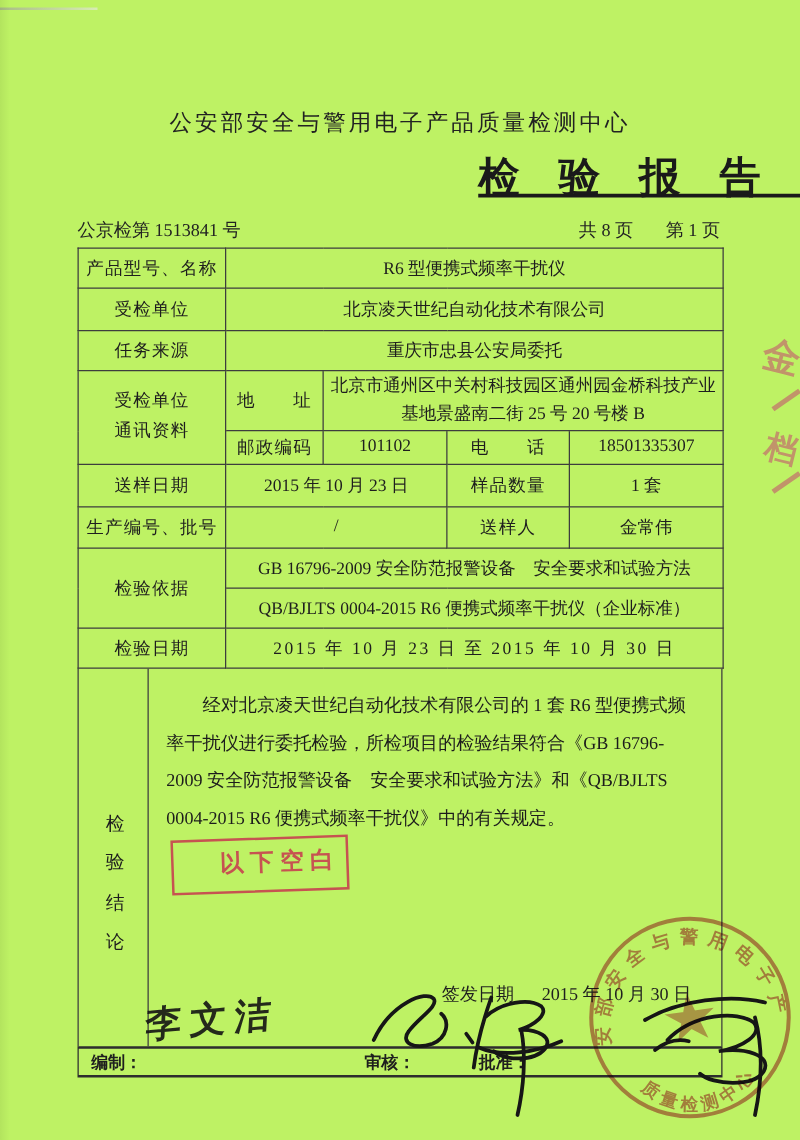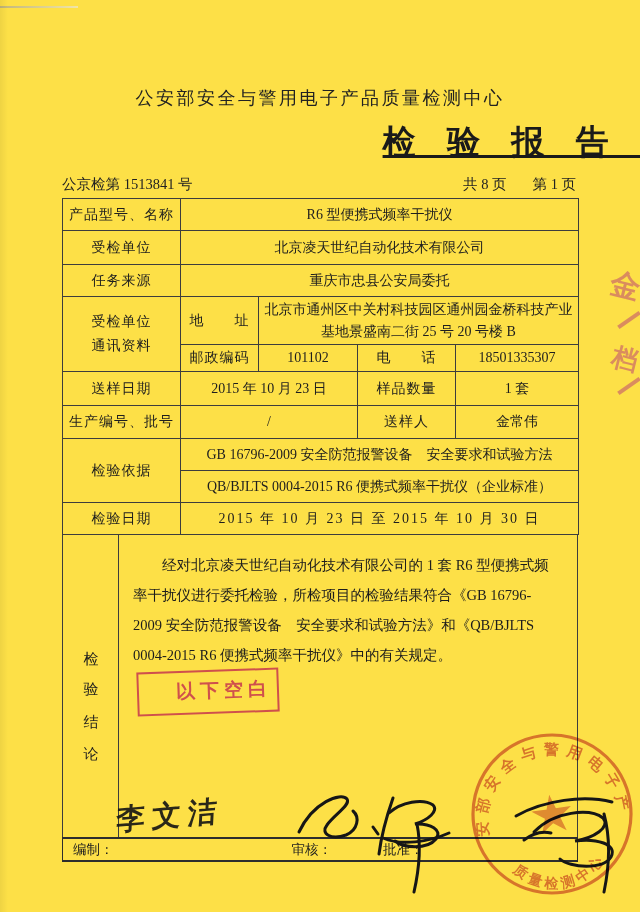--- a/index.html
+++ b/index.html
@@ -1,19 +1,19 @@
 <!DOCTYPE html>
 <html><head>
 <meta charset="utf-8">
 <style>
   * { margin:0; padding:0; box-sizing:border-box; }
   html,body { width:640px; background:#ffffff; }
   body { font-family:"Liberation Serif","DejaVu Serif",serif; color:#1f1f1f; }
   .page {
-    position:relative; width:640px; height:912px; background:#fde047;
+    position:relative; width:640px; height:912px; background:#bef264;
     overflow:hidden;
   }
   .page::before{ 
     content:""; position:absolute; left:0; top:6px; width:78px; height:2px;
     background:linear-gradient(to right,#9a9a9a,#e8e8e8); opacity:.6;
   }
   .page::after{ 
     content:""; position:absolute; left:0; top:0; width:8px; height:100%;
     background:linear-gradient(to right,rgba(0,0,0,.06),rgba(0,0,0,0));
   }
@@ -48,21 +48,21 @@
   .blank-stamp { display:inline-block; border:2px solid #c8384e; color:#c8384e;
     font-size:19px; font-weight:bold; letter-spacing:5px; padding:0 5px 1px 8px;
     transform:rotate(-2deg); margin-left:4px; opacity:.85; }
   .issue-line { margin-top:auto; margin-bottom:32px; text-align:right; font-size:14.5px;
     padding-right:6px; display:flex; justify-content:flex-end; gap:22px; }
 
   
   .footer-row { width:516px; margin:0 auto; height:25px;
     border:1.4px solid #2d2d2d; border-top-width:2px; border-bottom-width:2.2px;
     display:flex; align-items:center; font-size:13.5px; color:#1e1e1e; }
-  .footer-row .f-lbl { white-space:nowrap; }
+  .footer-row .f-lbl { white-space:nowrap;font-weight:bold; }
   .f-prep { margin-left:10px; }
   .f-rev  { margin-left:178px; }
   .f-appr { margin-left:51px; }
 
   
   .sig-prepared { position:absolute; left:116px; top:796px; font-size:29px; color:#141414;
     transform:rotate(-5deg) skewX(-8deg); letter-spacing:7px; font-weight:bold; opacity:.9; }
   .sig-svg { position:absolute; pointer-events:none; }
   .sig-svg path { stroke:#161616; stroke-width:3; fill:none; stroke-linecap:round; }
 
@@ -158,20 +158,24 @@
     </tbody>
       </table>
   </div>
 
   <div class="concl">
     <div class="concl-label">
       <span>检验结论</span>
     </div>
     <div class="concl-body">
       <div class="concl-text"><span>经对北京凌天世纪自动化技术有限公司的 1 套 R6 型便携式频率干扰仪进行委托检验，所检项目的检验结果符合《GB 16796-2009 安全防范报警设备　安全要求和试验方法》和《QB/BJLTS 0004-2015 R6 便携式频率干扰仪》中的有关规定。</span><span class="blank-stamp">以下空白</span></div>
+      <div class="issue-line">
+        <span>签发日期</span>
+        <span>2015 年 10 月 30 日</span>
+      </div>
     </div>
   </div>
 
   <div class="footer-row">
     <span class="f-lbl f-prep">编制：</span>
     <span class="f-lbl f-rev">审核：</span>
     <span class="f-lbl f-appr">批准：</span>
   </div>
 
   <div class="sig-prepared">李文洁</div>

